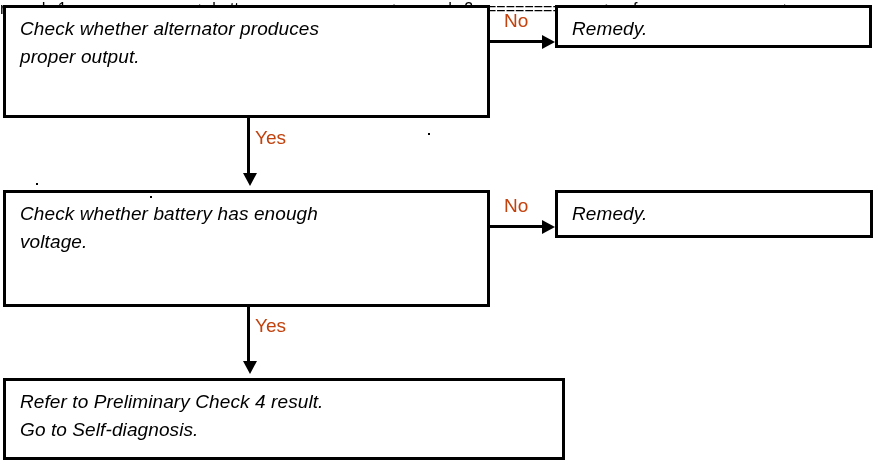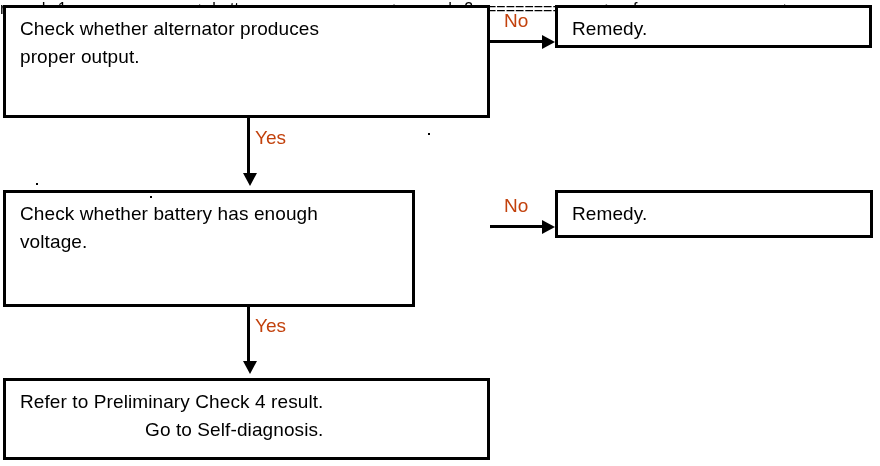--- a/index.html
+++ b/index.html
@@ -14,38 +14,39 @@
     background: #ffffff;
     overflow: hidden;
     font-family: "Liberation Sans", sans-serif;
     color: #000000;
   }
   .node {
     position: absolute;
     border: 3px solid #000000;
     background: #ffffff;
     box-sizing: border-box;
+    font-style: italic;
   }
   .node-text {
     position: absolute;
     left: 14px;
     top: 7px;
     font-size: 19px;
     line-height: 28px;
     font-weight: 500;
     letter-spacing: 0.1px;
     white-space: pre-line;
     color: #000000;
   }
   
   #box-alternator { left: 3px;   top: 5px;   width: 487px; height: 113px; }
   #box-remedy-1   { left: 555px; top: 5px;   width: 317px; height: 43px;  }
-  #box-battery    { left: 3px;   top: 190px; width: 412px; height: 117px; }
+  #box-battery    { left: 3px;   top: 190px; width: 487px; height: 117px; }
   #box-remedy-2   { left: 555px; top: 190px; width: 318px; height: 48px;  }
-  #box-refer      { left: 3px;   top: 378px; width: 487px; height: 82px; text-align: right;  }
+  #box-refer      { left: 3px;   top: 378px; width: 562px; height: 82px;  }
 
   
   .vline {
     position: absolute;
     width: 3px;
     background: #000000;
   }
   .hline {
     position: absolute;
     height: 3px;

